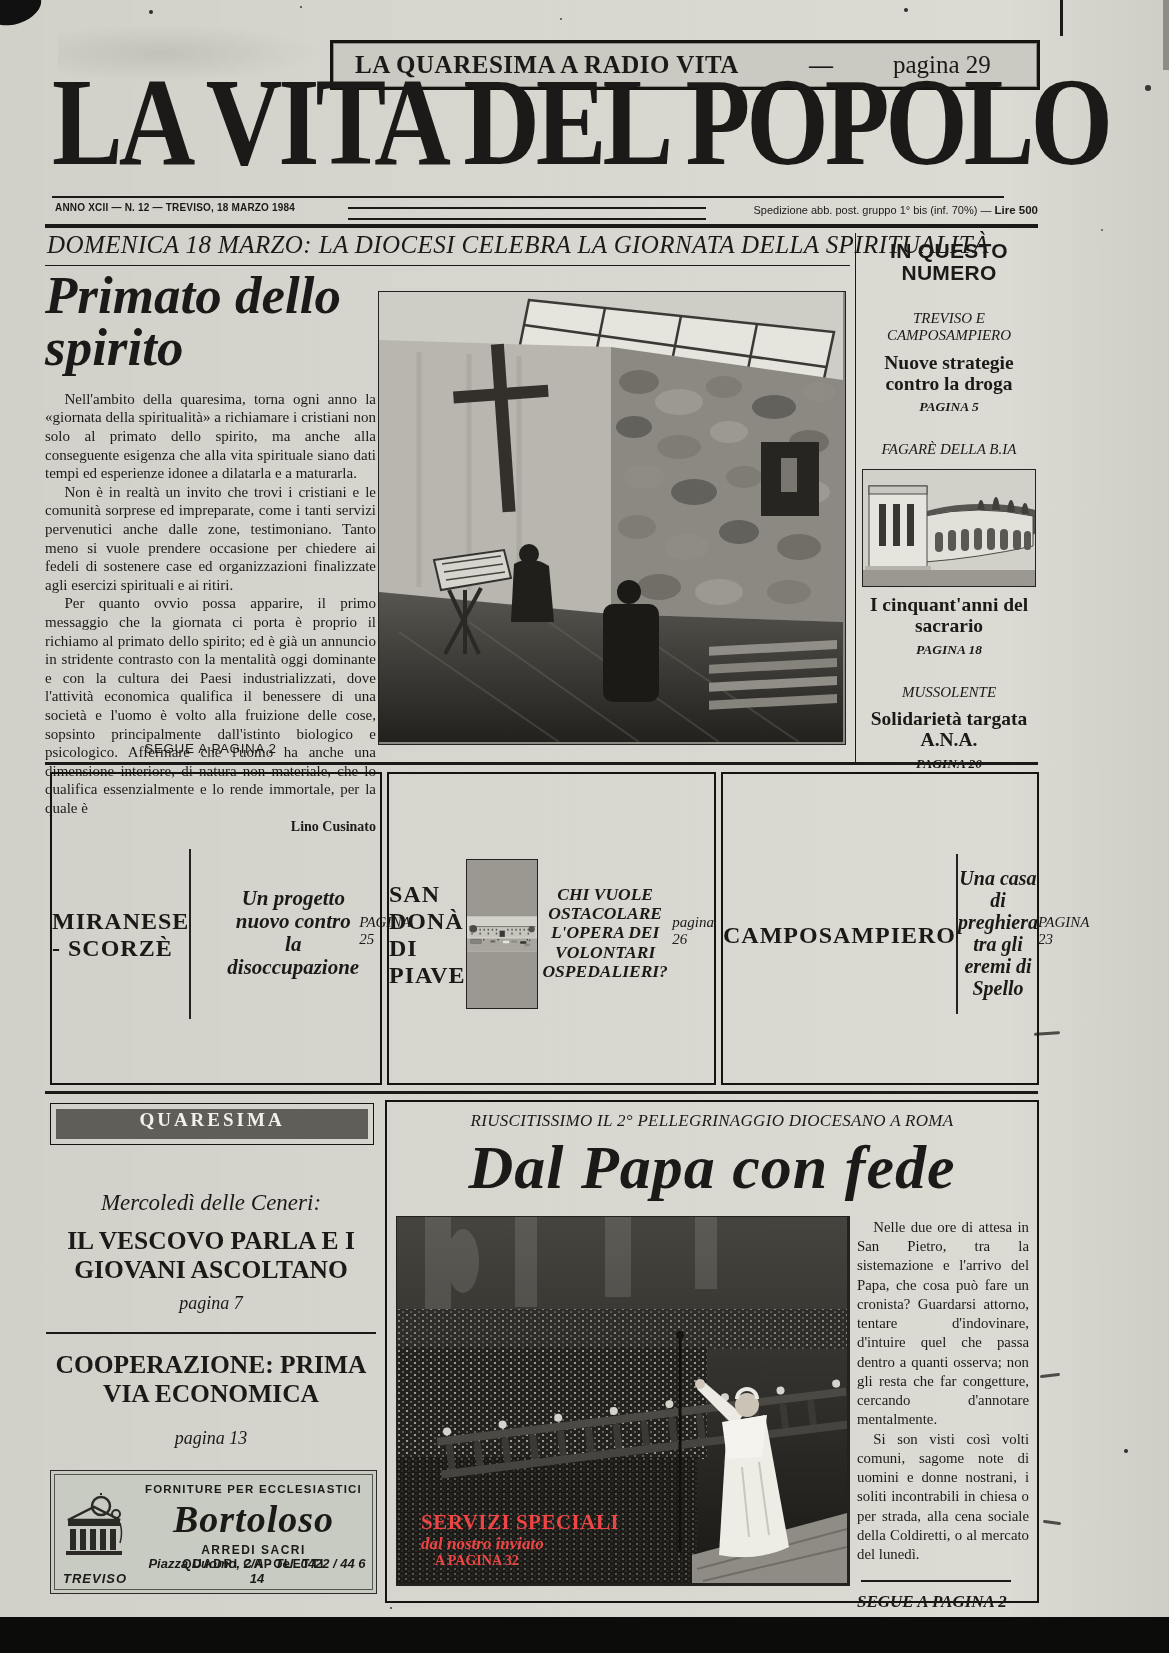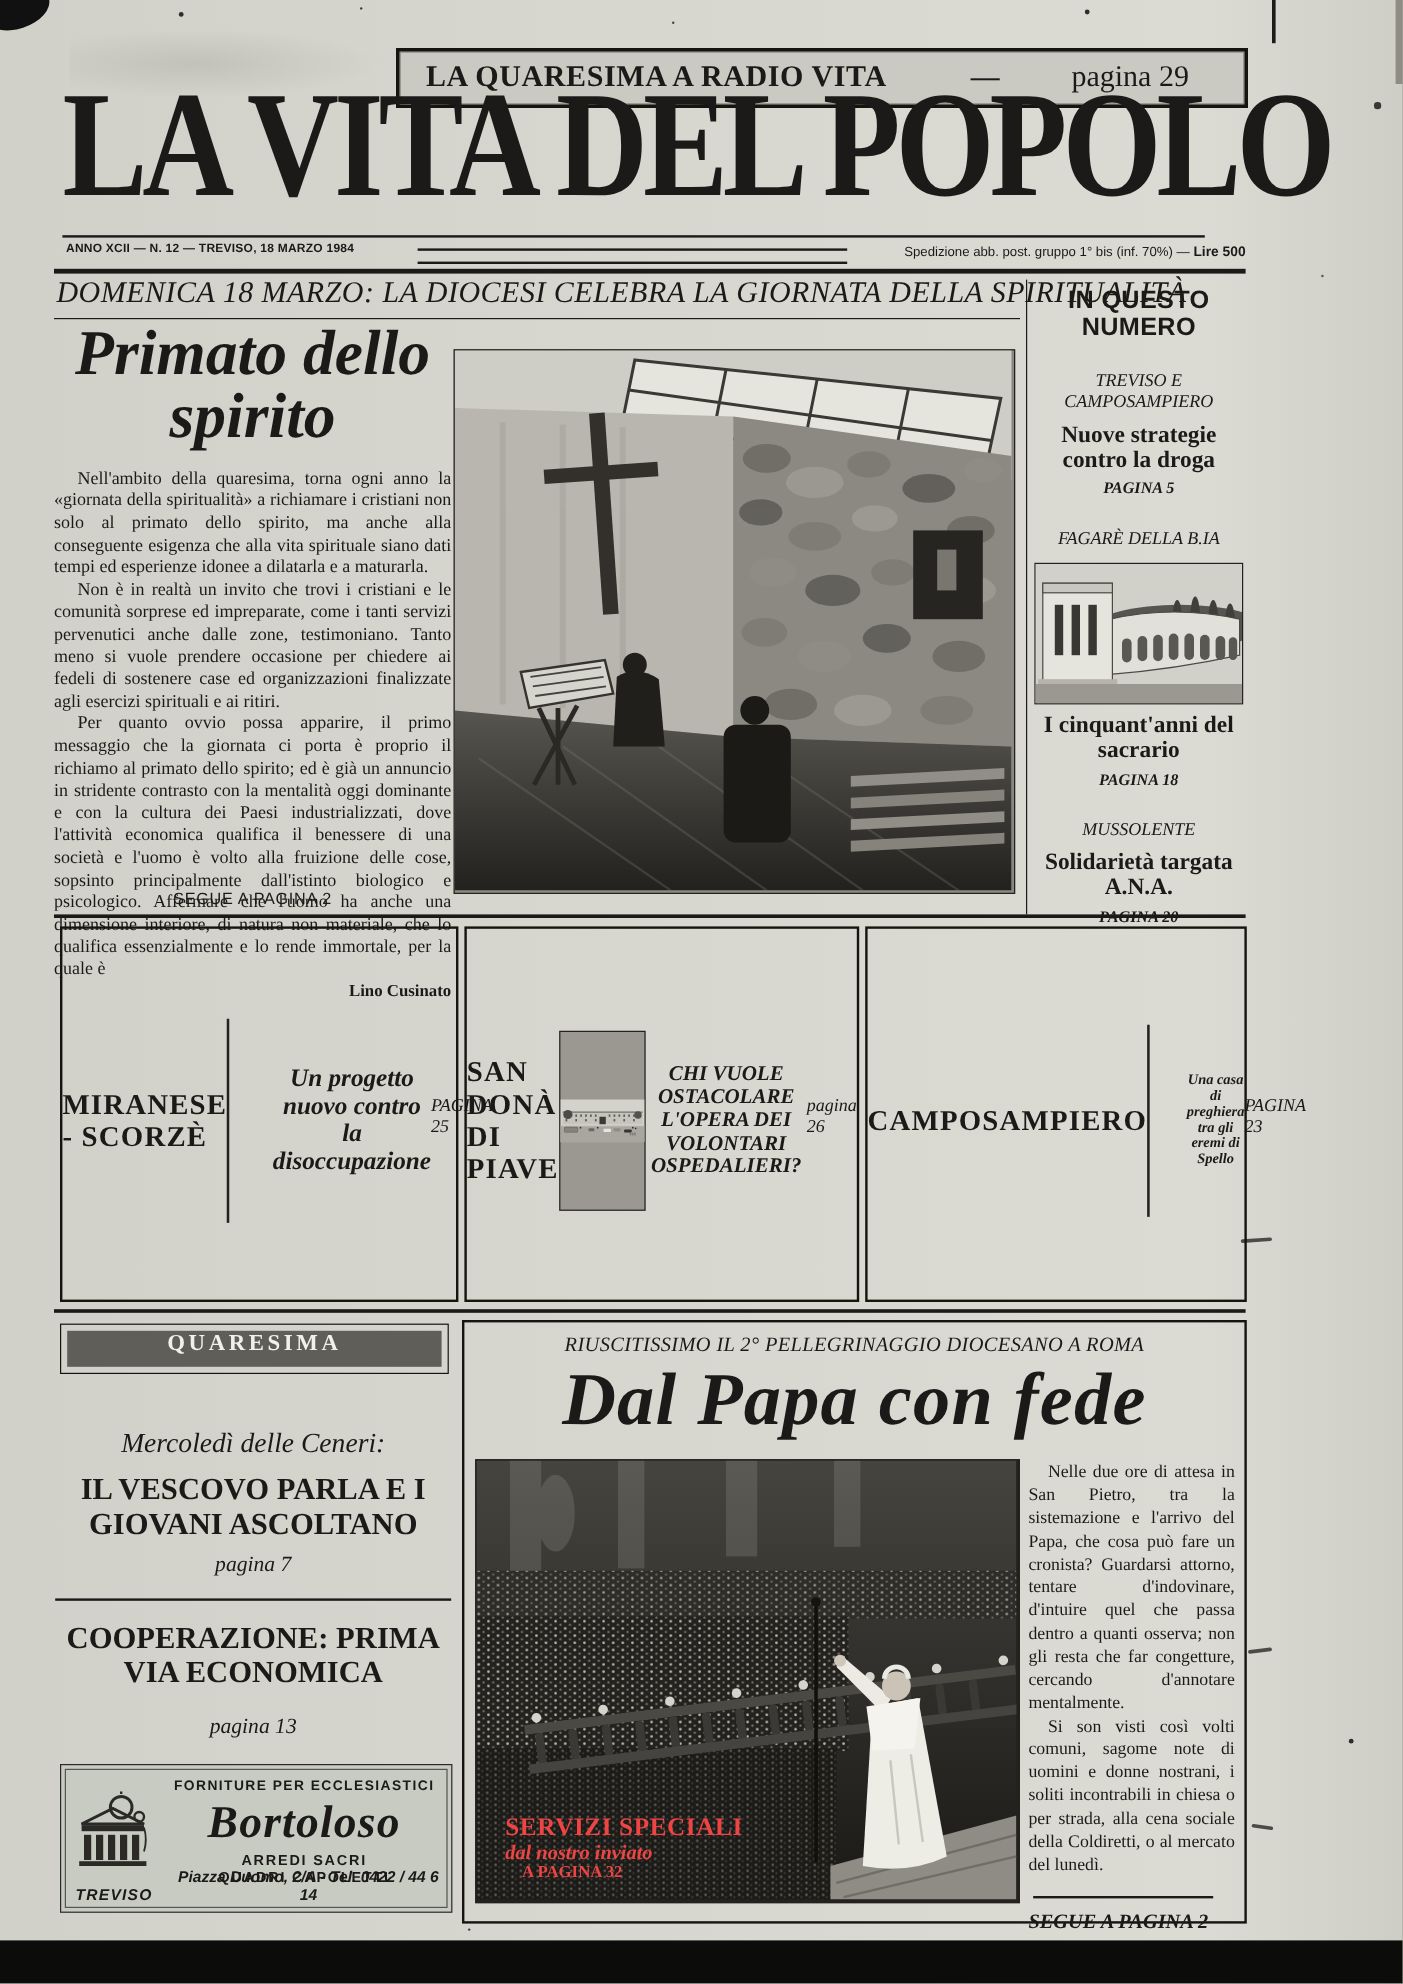--- a/index.html
+++ b/index.html
@@ -25,21 +25,21 @@
     border-top:2px solid #1b1a18;border-bottom:2px solid #1b1a18;}
   #dl-right{position:absolute;left:710px;top:204px;width:328px;font-size:11px;text-align:right;white-space:nowrap;}
   #dl-right b{font-size:11.5px;}
   #toprule{left:45px;top:224px;width:993px;height:4px;}
   
   #kicker{position:absolute;left:47px;top:231px;width:810px;font-style:italic;font-size:25px;letter-spacing:.4px;white-space:nowrap;}
   #kickrule{left:45px;top:265px;width:805px;height:1px;}
   #vrule-sidebar{left:855px;top:233px;width:1px;height:529px;}
   
   #lead{position:absolute;left:45px;top:270px;width:331px;}
-  #lead-title{font-style:italic;font-weight:bold;font-size:53px;line-height:.98;text-align:center;margin-bottom:16px;}
+  #lead-title{font-style:italic;font-weight:bold;font-size:53px;line-height:.98;text-align:left;margin-bottom:16px;}
   #lead .p{font-size:15px;line-height:1.24;text-align:justify;text-indent:1.3em;margin:0;}
   #lead-byline{font-weight:bold;font-size:14px;text-align:right;margin-top:1px;}
   #lead-segue{position:absolute;left:45px;top:741px;width:331px;text-align:center;
     font-family:"Liberation Sans",sans-serif;font-size:13.5px;letter-spacing:.6px;}
   #rule-above-boxes{left:45px;top:762px;width:993px;height:3px;}
   
   #main-photo{position:absolute;left:378px;top:291px;width:466px;height:452px;border:1px solid #23221e;background:#8a8880;}
   
   #sidebar{position:absolute;left:860px;top:240px;width:178px;text-align:center;}
   #sb-title{font-family:"Liberation Sans",sans-serif;font-weight:bold;font-size:21px;line-height:1.05;letter-spacing:.3px;}
@@ -51,21 +51,21 @@
   .news-box{position:absolute;top:772px;height:313px;border:2px solid #15140f;box-sizing:border-box;
     display:flex;flex-direction:row;align-items:center;}
   #box1{left:50px;width:332px;}
   #box2{left:387px;width:329px;}
   #box3{left:721px;width:318px;}
   .bx-title{font-weight:bold;font-size:24px;letter-spacing:1px;margin-top:13px;}
   .bx-photo{margin-top:11px;border:1px solid #23221e;background:#9a9890;}
   .bx-cap{font-weight:bold;font-style:italic;text-align:center;line-height:1.1;margin-top:9px;}
   #box1 .bx-cap{font-size:21px;padding-left:36px;}
   #box2 .bx-cap{font-size:17.5px;}
-  #box3 .bx-cap{font-size:12px;padding-left:31px;}
+  #box3 .bx-cap{font-size:20px;}
   .bx-page{font-style:italic;font-size:15px;margin-top:5px;}
   #rule-below-boxes{left:45px;top:1091px;width:993px;height:3px;}
   
   #quaresima-box{position:absolute;left:50px;top:1103px;width:324px;height:42px;border:1px solid #15140f;
     padding:5px;box-sizing:border-box;}
   #quaresima-bar{width:100%;height:100%;background:#5f5e58;display:flex;align-items:flex-start;justify-content:center;}
   #quaresima-bar span{color:#f1f0e9;font-weight:bold;font-size:19px;letter-spacing:3px;}
   #bleft{position:absolute;left:45px;top:1190px;width:332px;text-align:center;}
   #bl-kicker{font-style:italic;font-size:23px;}
   #bl-title1{font-weight:bold;font-size:25.5px;line-height:1.15;margin-top:10px;}

